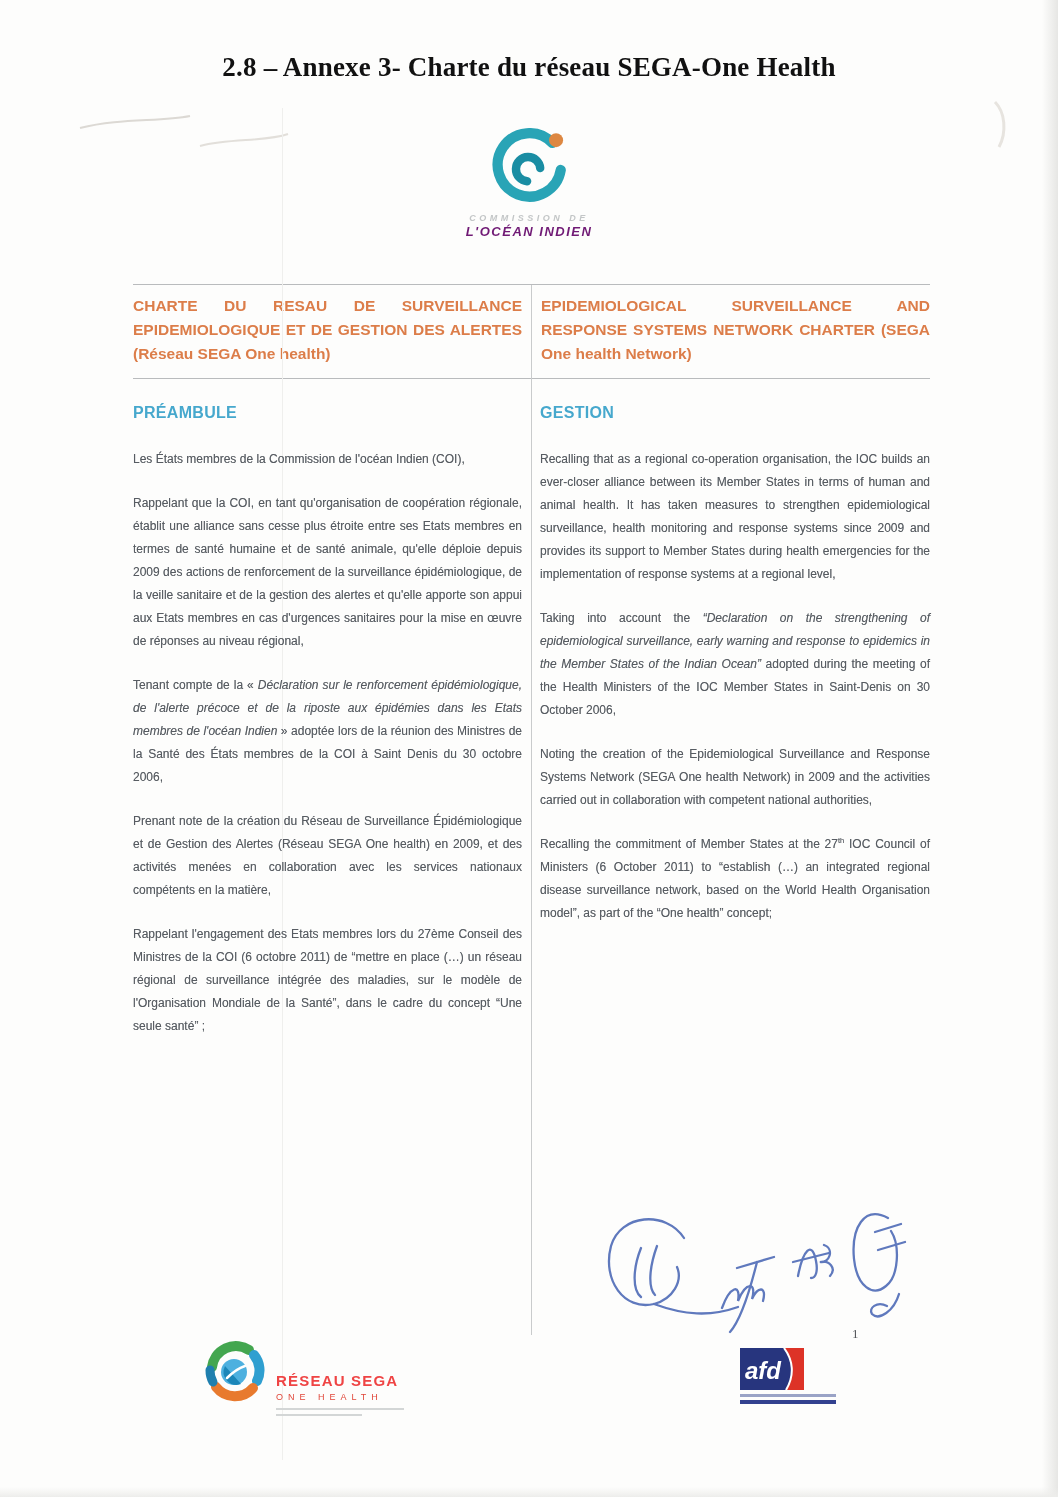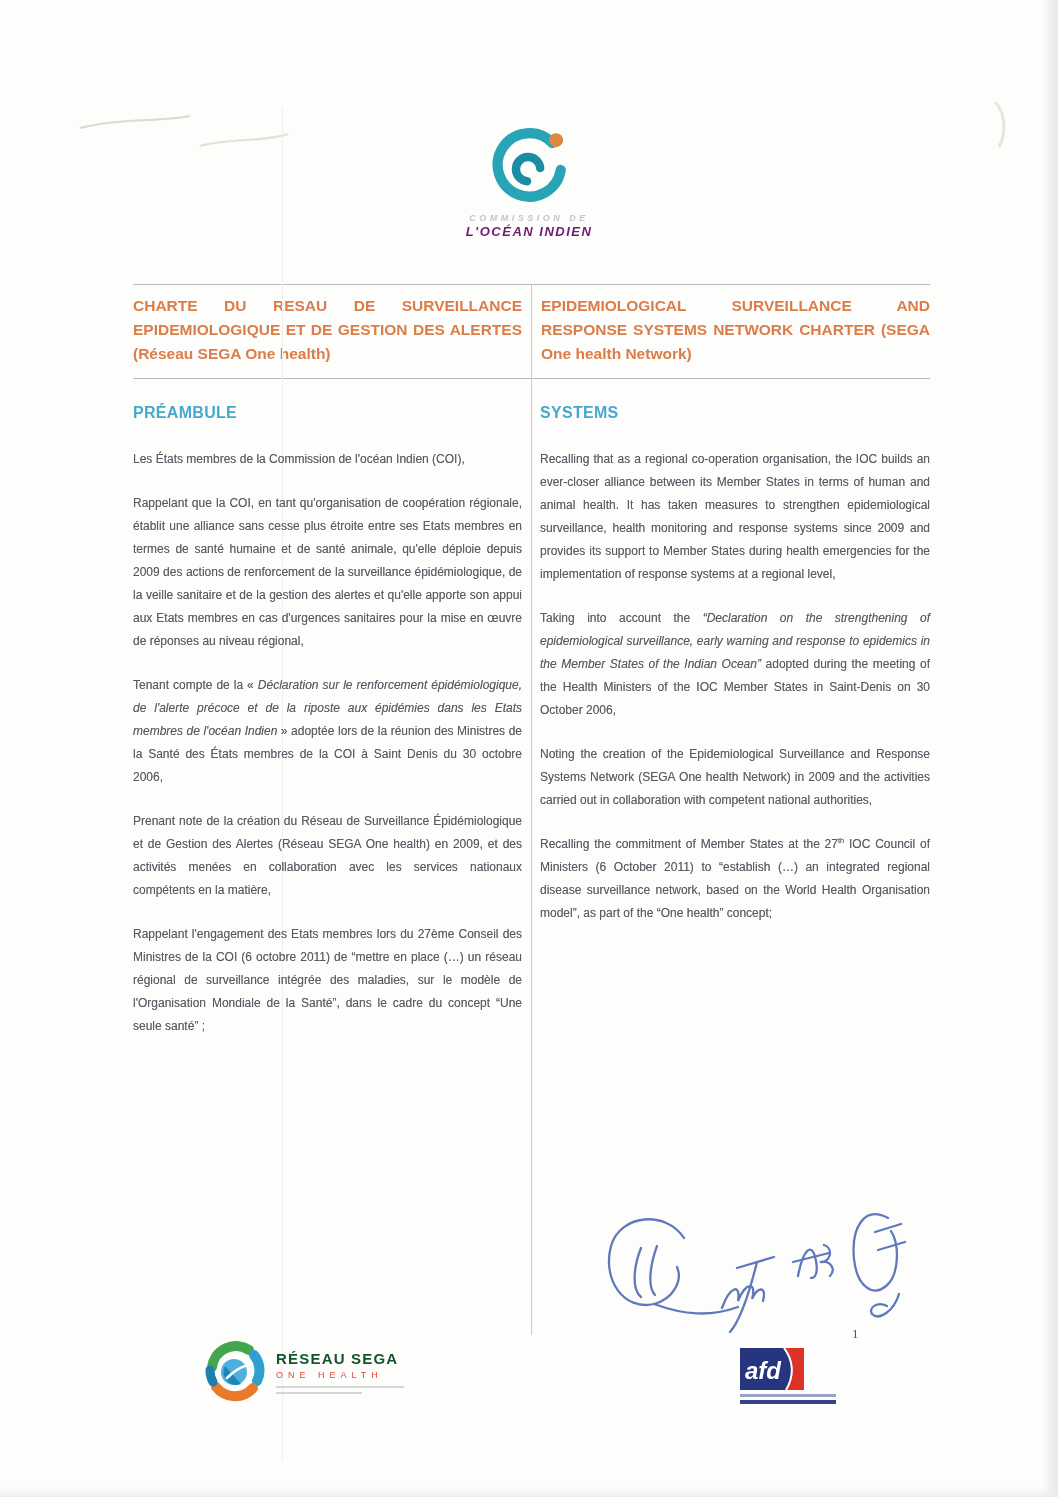--- a/index.html
+++ b/index.html
@@ -65,21 +65,21 @@
   
   .signatures{position:absolute;left:588px;top:1198px;width:330px;height:142px;}
   .page-number{
     position:absolute;left:852px;top:1326px;
     font-family:"Liberation Serif",serif;font-size:13px;color:#55585c;
   }
 
   
   .sega-logo{position:absolute;left:203px;top:1340px;width:64px;height:64px;}
   .sega-text{position:absolute;left:276px;top:1350px;width:180px;}
-  .sega-text .l1{font-size:15px;font-weight:bold;color:#14532d;letter-spacing:1.2px;}
+  .sega-text .l1{font-size:15px;font-weight:bold;color:#ef4444;letter-spacing:1.2px;margin-top:22px;}
   .sega-text .l2{font-size:9px;font-weight:normal;color:#e0473a;letter-spacing:5px;margin-top:3px;}
   .sega-tagline{margin-top:6px;}
   .sega-tagline .bar{height:2px;background:#d3d6d6;margin-bottom:4px;}
   .sega-tagline .b1{width:128px;}
   .sega-tagline .b2{width:86px;}
 
   
   .afd-logo{position:absolute;left:740px;top:1348px;width:64px;height:42px;}
   .afd-caption{position:absolute;left:740px;top:1394px;width:96px;}
   .afd-caption .bar{height:3px;margin-bottom:3px;}
@@ -95,20 +95,21 @@
 <div class="page">
 
   <svg class="pencil-marks" viewBox="0 0 240 90">
     <path d="M20,40 C60,30 100,34 130,28" stroke="#dcd9d4" stroke-width="2" fill="none"></path>
     <path d="M140,58 C170,50 205,54 228,46" stroke="#e2dfda" stroke-width="2" fill="none"></path>
   </svg>
   <svg class="corner-mark" viewBox="0 0 50 60">
     <path d="M20,10 C30,20 32,40 24,55" stroke="#e7e4df" stroke-width="3" fill="none"></path>
   </svg>
 
+  <div class="doc-title">2.8 – Annexe 3- Charte du réseau SEGA-One Health</div>
 
   <svg class="coi-logo" viewBox="0 0 90 90">
     <path d="M70,16 A34,34 0 1 0 79,45" stroke="#29a4b6" stroke-width="11" fill="none" stroke-linecap="round"></path>
     <path d="M57,43 A13,13 0 1 0 43,57" stroke="#1a8da3" stroke-width="9" fill="none" stroke-linecap="round"></path>
     <circle cx="74" cy="13" r="7.5" fill="#dd8741"></circle>
   </svg>
   <div class="coi-caption">
     <div class="l1">COMMISSION DE</div>
     <div class="l2">L'OCÉAN INDIEN</div>
   </div>
@@ -126,21 +127,21 @@
     <div>
         <p class="para"><span>Les États membres de la Commission de l'océan Indien (COI),</span></p>
         <p class="para"><span>Rappelant que la COI, en tant qu'organisation de coopération régionale, établit une alliance sans cesse plus étroite entre ses Etats membres en termes de santé humaine et de santé animale, qu'elle déploie depuis 2009 des actions de renforcement de la surveillance épidémiologique, de la veille sanitaire et de la gestion des alertes et qu'elle apporte son appui aux Etats membres en cas d'urgences sanitaires pour la mise en œuvre de réponses au niveau régional,</span></p>
         <p class="para"><span>Tenant compte de la « </span><em>Déclaration sur le renforcement épidémiologique, de l'alerte précoce et de la riposte aux épidémies dans les Etats membres de l'océan Indien</em><span> » adoptée lors de la réunion des Ministres de la Santé des États membres de la COI à Saint Denis du 30 octobre 2006,</span></p>
         <p class="para"><span>Prenant note de la création du Réseau de Surveillance Épidémiologique et de Gestion des Alertes (Réseau SEGA One health) en 2009, et des activités menées en collaboration avec les services nationaux compétents en la matière,</span></p>
         <p class="para"><span>Rappelant l'engagement des Etats membres lors du 27ème Conseil des Ministres de la COI (6 octobre 2011) de “mettre en place (…) un réseau régional de surveillance intégrée des maladies, sur le modèle de l'Organisation Mondiale de la Santé”, dans le cadre du concept “Une seule santé” ;</span></p>
       </div>
   </div>
 
   <div class="column en">
-    <div class="preamble">SYSTEMS</div>
+    <div class="preamble">GESTION</div>
     <div>
         <p class="para"><span>Recalling that as a regional co-operation organisation, the IOC builds an ever-closer alliance between its Member States in terms of human and animal health. It has taken measures to strengthen epidemiological surveillance, health monitoring and response systems since 2009 and provides its support to Member States during health emergencies for the implementation of response systems at a regional level,</span></p>
         <p class="para"><span>Taking into account the </span><em>“Declaration on the strengthening of epidemiological surveillance, early warning and response to epidemics in the Member States of the Indian Ocean”</em><span> adopted during the meeting of the Health Ministers of the IOC Member States in Saint-Denis on 30 October 2006,</span></p>
         <p class="para"><span>Noting the creation of the Epidemiological Surveillance and Response Systems Network (SEGA One health Network) in 2009 and the activities carried out in collaboration with competent national authorities,</span></p>
         <p class="para"><span>Recalling the commitment of Member States at the 27</span><sup>th</sup><span> IOC Council of Ministers (6 October 2011) to “establish (…) an integrated regional disease surveillance network, based on the World Health Organisation model”, as part of the “One health” concept;</span></p>
       </div>
   </div>
 
   <svg class="signatures" viewBox="0 0 330 142">
     <g stroke="#4a67b5" stroke-width="2.3" fill="none" stroke-linecap="round" opacity="0.88">

